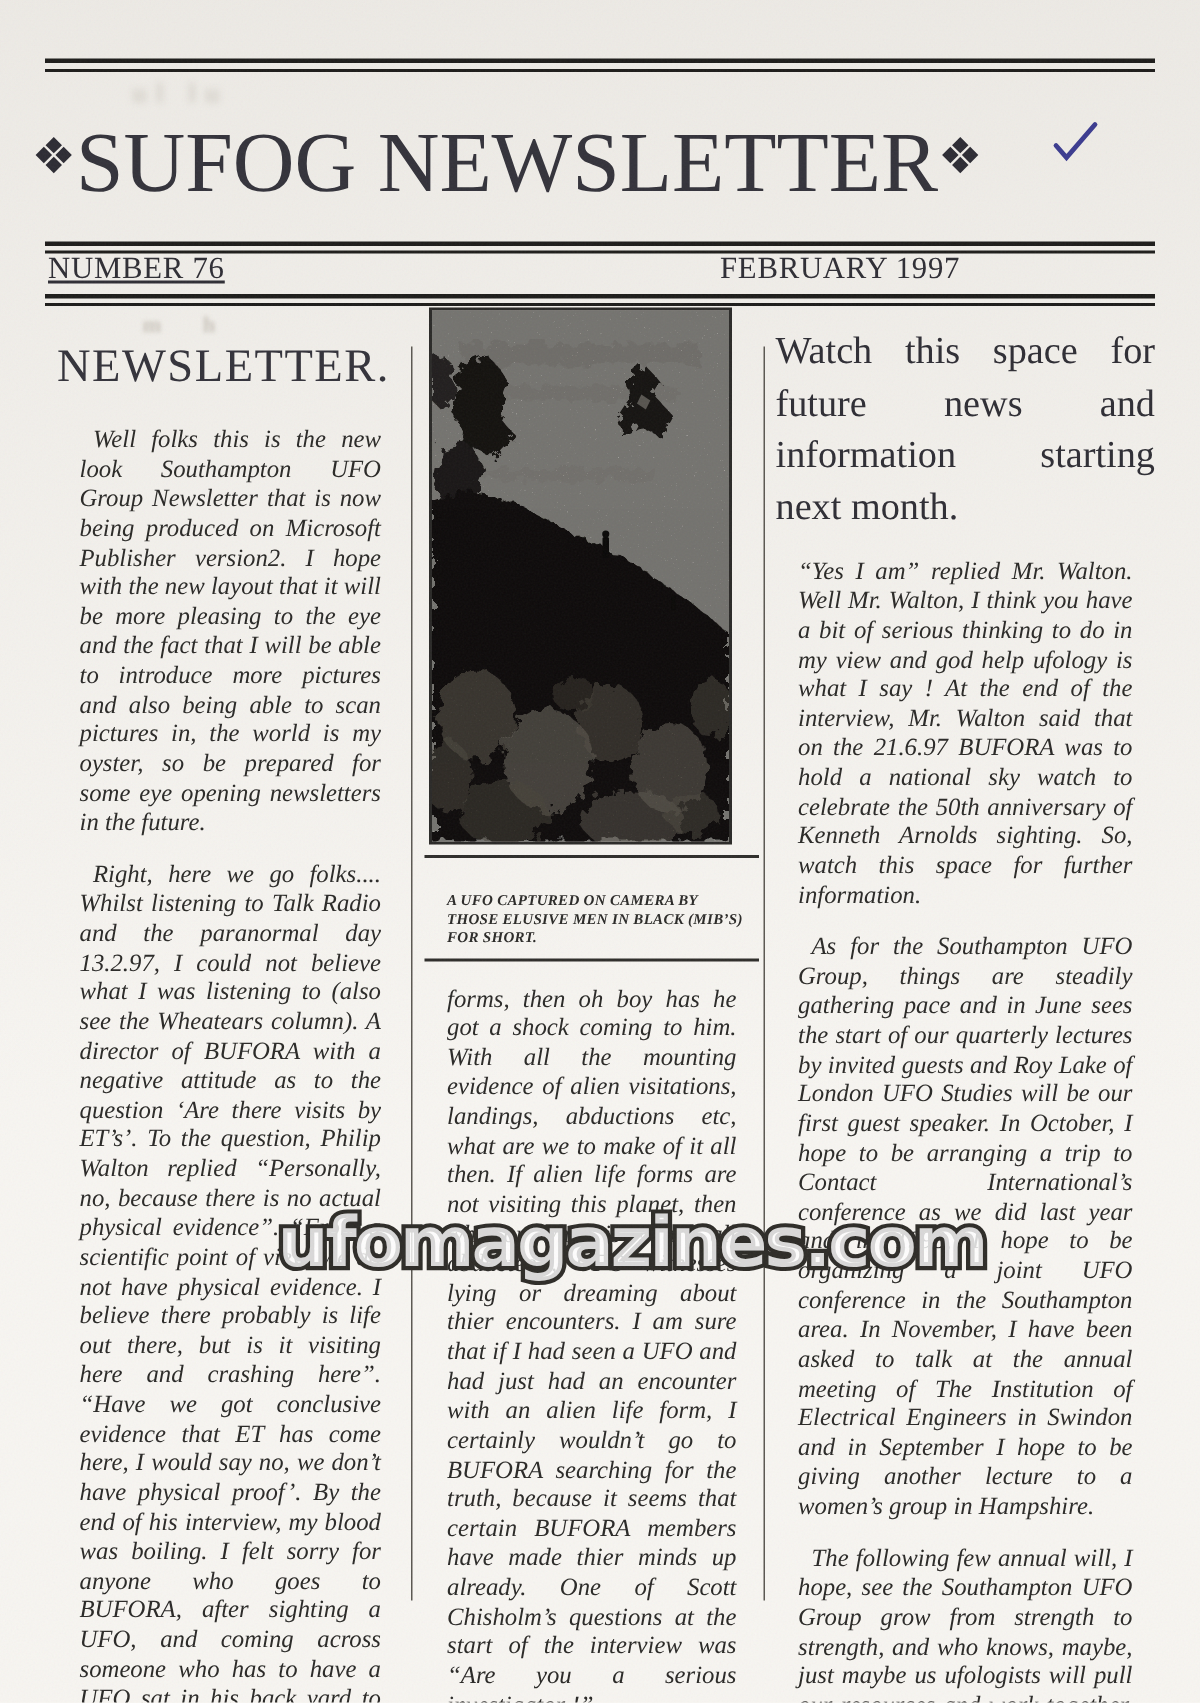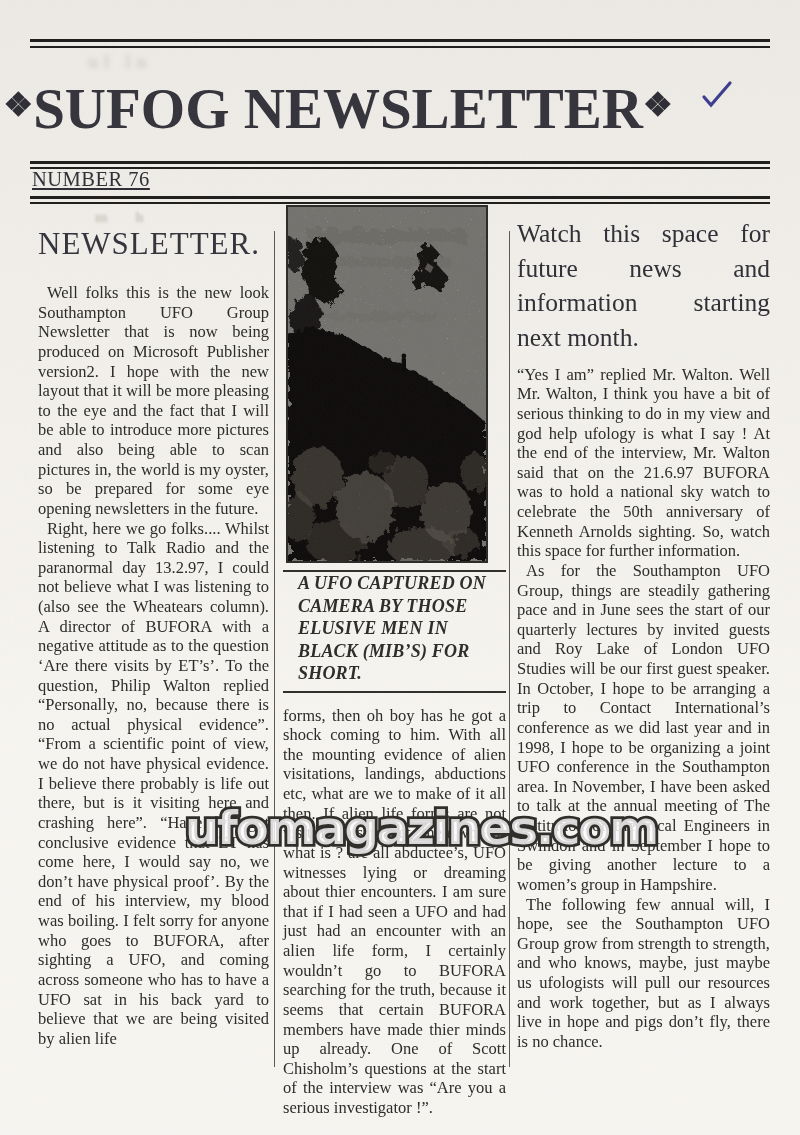--- a/index.html
+++ b/index.html
@@ -11,63 +11,63 @@
   }
   body::before{ 
     content:"";position:absolute;inset:0;
     background:linear-gradient(180deg, rgba(205,200,192,.25) 0%, rgba(205,200,192,.12) 30%, rgba(255,255,255,0) 65%);
     pointer-events:none;z-index:0;
   }
   .rule{position:absolute;left:30px;width:740px;background:#1d1c1a;z-index:2;}
   
   #masthead-title{
     position:absolute;left:0;top:76px;width:676px;text-align:center;
-    font-weight:700;font-size:57px;letter-spacing:0px;color:#33323a;
+    font-weight:400;font-size:57px;letter-spacing:0px;color:#33323a;
     white-space:nowrap;z-index:2;
   }
   .ornament{font-size:.58em;vertical-align:12px;letter-spacing:0;color:#2c2b33;}
   #checkmark{position:absolute;left:700px;top:80px;z-index:3;}
   #issue-bar{
     position:absolute;left:30px;top:168px;width:740px;height:26px;
     font-size:20.5px;color:#2e2d34;z-index:2;
   }
   #issue-number{position:absolute;left:2px;top:0;letter-spacing:.5px;text-decoration:underline;}
   #issue-date{position:absolute;left:450px;top:0;letter-spacing:.5px;}
   
   .colsep{position:absolute;top:231px;height:836px;width:1.3px;background:#5a5751;z-index:1;}
   #sep-1{left:274px;}
   #sep-2{left:509px;}
   
   .col{position:absolute;z-index:2;}
   #col-left{left:38px;top:226px;width:231px;}
   #col-mid{left:283px;top:205px;width:223px;}
   #col-right{left:517px;top:202px;width:253px;}
   .body-text{font-size:16.5px;line-height:1.19;text-align:justify;color:#2a2927;}
-  .body-text p{margin:0;}
+  .body-text p{margin:15px;font-style:italic;}
   .indent{text-indent:9px;}
   #editorial-heading{
     font-size:31px;font-weight:400;letter-spacing:1px;color:#33323a;
     margin:0 0 21px 0;
   }
   #right-heading{
     font-size:25.5px;font-weight:400;line-height:1.36;text-align:justify;
     color:#2e2d34;margin:15px 0 9px 0;
   }
   
   #photo-frame{
     width:202px;height:358px;margin-left:3px;
     border:2px solid #2a2927;box-sizing:border-box;background:#e8e5df;
   }
   #photo-frame svg{display:block;width:100%;height:100%;}
   
   #caption-box{
     margin-top:7px;margin-bottom:13px;
     border-top:2.5px solid #2e2d2a;border-bottom:2.5px solid #2e2d2a;
-    padding:0 8px 6px 15px;
-    font-weight:700;font-style:italic;font-size:18px;line-height:1.25;
+    padding:23px 8px 6px 15px;
+    font-weight:700;font-style:italic;font-size:10px;line-height:1.25;
     color:#2b2a28;letter-spacing:.2px;
   }
   
   #watermark{position:absolute;left:183px;top:800px;z-index:5;pointer-events:none;}
   
   .smudge{position:absolute;color:#c9c4bb;filter:blur(1.5px);z-index:1;font-weight:700;}
   #smudge-1{left:95px;top:209px;font-size:15px;letter-spacing:12px;}
   #smudge-2{left:88px;top:52px;font-size:18px;color:#d3cfc7;filter:blur(2.5px);letter-spacing:6px;}
   
   #page-grain{position:absolute;inset:0;z-index:6;pointer-events:none;opacity:.05;}
@@ -88,20 +88,21 @@
 <div id="masthead-title"><span class="ornament">❖</span><span>SUFOG NEWSLETTER</span><span class="ornament">❖</span></div>
 
 <span id="checkmark">
   <svg width="34" height="30" viewBox="0 0 34 30">
     <path d="M4 17 L11 25 L30 3" fill="none" stroke="#3b3b8f" stroke-width="3.2" stroke-linecap="round"></path>
   </svg>
 </span>
 
 <div id="issue-bar">
   <span id="issue-number">NUMBER 76</span>
+  <span id="issue-date">FEBRUARY 1997</span>
 </div>
 
 <div class="colsep" id="sep-1"></div>
 <div class="colsep" id="sep-2"></div>
 
 <div class="col" id="col-left">
   <h1 id="editorial-heading">NEWSLETTER.</h1>
   <div class="body-text">
     <p class="indent">Well folks this is the new look Southampton UFO Group Newsletter that is now being produced on Microsoft Publisher version2. I hope with the new layout that it will be more pleasing to the eye and the fact that I will be able to introduce more pictures and also being able to scan pictures in, the world is my oyster, so be prepared for some eye opening newsletters in the future.</p>
     <p class="indent">Right, here we go folks.... Whilst listening to Talk Radio and the paranormal day 13.2.97, I could not believe what I was listening to (also see the Wheatears column). A director of BUFORA with a negative attitude as to the question ‘Are there visits by ET’s’. To the question, Philip Walton replied “Personally, no, because there is no actual physical evidence”. “From a scientific point of view, we do not have physical evidence. I believe there probably is life out there, but is it visiting here and crashing here”. “Have we got conclusive evidence that ET has come here, I would say no, we don’t have physical proof’. By the end of his interview, my blood was boiling. I felt sorry for anyone who goes to BUFORA, after sighting a UFO, and coming across someone who has to have a UFO sat in his back yard to believe that we are being  visited by alien life</p>

